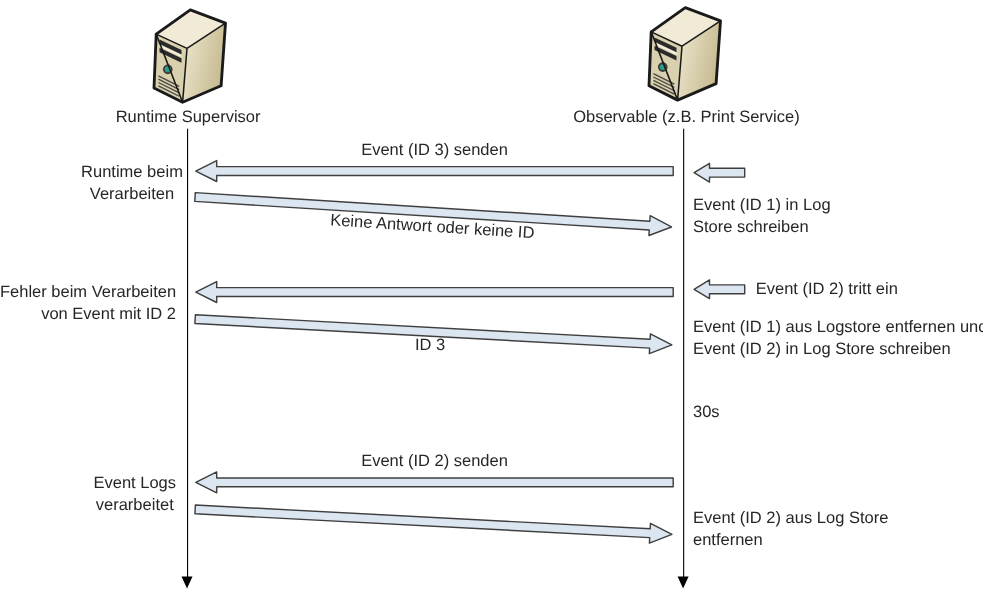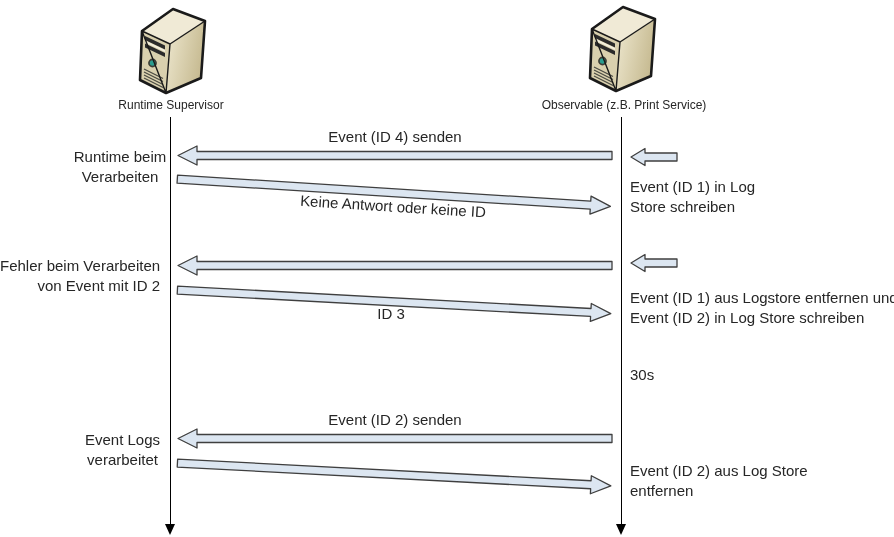--- a/index.html
+++ b/index.html
@@ -1,21 +1,21 @@
 <!DOCTYPE html>
 <html style="--arrow-fill: #dce6f1; --arrow-stroke: #3f3f3f; --lifeline: #000000; --text: #262626; --server-top: #f0ead6; --server-front: #d9d0ae; --server-led: #2a9d8f;"><head>
 <meta charset="utf-8">
 <style>
   html,body{margin:0;padding:0;background:#fff;}
   .canvas{
     position:relative;width:894px;height:537px;background:#ffffff;overflow:hidden;
     font-family:"Liberation Sans",sans-serif;color:var(--text,#262626);font-size:15px;
   }
   .abs{position:absolute;}
-  .actor-label{font-size:12px;text-align:center;white-space:nowrap;}
+  .actor-label{font-size:15px;text-align:center;white-space:nowrap;}
   .lifeline{position:absolute;width:1px;background:var(--lifeline,#000);}
   .lifeline-head{position:absolute;width:0;height:0;
     border-left:5px solid transparent;border-right:5px solid transparent;
     border-top:11px solid var(--lifeline,#000);}
   .msg-title{position:absolute;text-align:center;white-space:nowrap;height:16px;line-height:16px;}
   .note{position:absolute;white-space:pre;line-height:20px;}
   .note-center{text-align:center;}
   .note-right{text-align:right;}
   .msg-arrow{position:absolute;overflow:visible;}
   .msg-arrow polygon{fill:var(--arrow-fill,#dce6f1);stroke:var(--arrow-stroke,#3f3f3f);
@@ -70,21 +70,21 @@
   <svg class="abs" style="left:584px;top:1px" width="76" height="94" viewBox="0 0 76 94">
       <use href="#server-shape"></use>
     </svg>
   <div class="abs actor-label" style="left:516px;top:98px;width:216px">Observable (z.B. Print Service)</div>
 
   <div class="lifeline" style="left:170px;top:117px;height:409px"></div>
   <div class="lifeline-head" style="left:165px;top:524px"></div>
   <div class="lifeline" style="left:621px;top:117px;height:409px"></div>
   <div class="lifeline-head" style="left:616px;top:524px"></div>
 
-  <div class="msg-title" style="left:176px;top:129px;width:438px">Event (ID 4) senden</div>
+  <div class="msg-title" style="left:176px;top:129px;width:438px">Event (ID 3) senden</div>
   <svg class="msg-arrow" style="left:176px;top:144px" width="438" height="23" viewBox="0 0 438 23">
     <polygon points="2,11.5 21,2 21,7.5 436,7.5 436,15.5 21,15.5 21,21"></polygon>
   </svg>
   <div class="note note-center" style="left:50px;top:147px;width:140px">Runtime beim
 Verarbeiten</div>
   <div class="slant" style="left:176px;top:168px;width:438px;transform:rotate(3.6deg)">
     <svg class="msg-arrow" style="left:0;top:0" width="438" height="22" viewBox="0 0 438 22">
       <polygon points="436,11 416,2 416,7 2,7 2,15 416,15 416,20"></polygon>
     </svg>
     <div class="slant-label">Keine Antwort oder keine ID</div>
@@ -102,20 +102,21 @@
 von Event mit ID 2</div>
   <div class="slant" style="left:176px;top:279px;width:438px;transform:rotate(3.1deg)">
     <svg class="msg-arrow" style="left:0;top:0" width="438" height="22" viewBox="0 0 438 22">
       <polygon points="436,11 416,2 416,7 2,7 2,15 416,15 416,20"></polygon>
     </svg>
   </div>
   <div class="msg-title" style="left:176px;top:306px;width:430px">ID 3</div>
   <svg class="msg-arrow" style="left:629px;top:252px" width="50" height="22" viewBox="0 0 50 22">
     <polygon points="2,11 16,2.5 16,7 48,7 48,15 16,15 16,19.5"></polygon>
   </svg>
+  <div class="abs" style="left:687px;top:254px;white-space:nowrap">Event (ID 2) tritt ein</div>
   <div class="note" style="left:630px;top:288px">Event (ID 1) aus Logstore entfernen und
 Event (ID 2) in Log Store schreiben</div>
 
   <div class="abs" style="left:630px;top:366px">30s</div>
 
   <div class="msg-title" style="left:176px;top:412px;width:438px">Event (ID 2) senden</div>
   <svg class="msg-arrow" style="left:176px;top:427px" width="438" height="23" viewBox="0 0 438 23">
     <polygon points="2,11.5 21,2 21,7.5 436,7.5 436,15.5 21,15.5 21,21"></polygon>
   </svg>
   <div class="note note-center" style="left:50px;top:430px;width:145px">Event Logs

